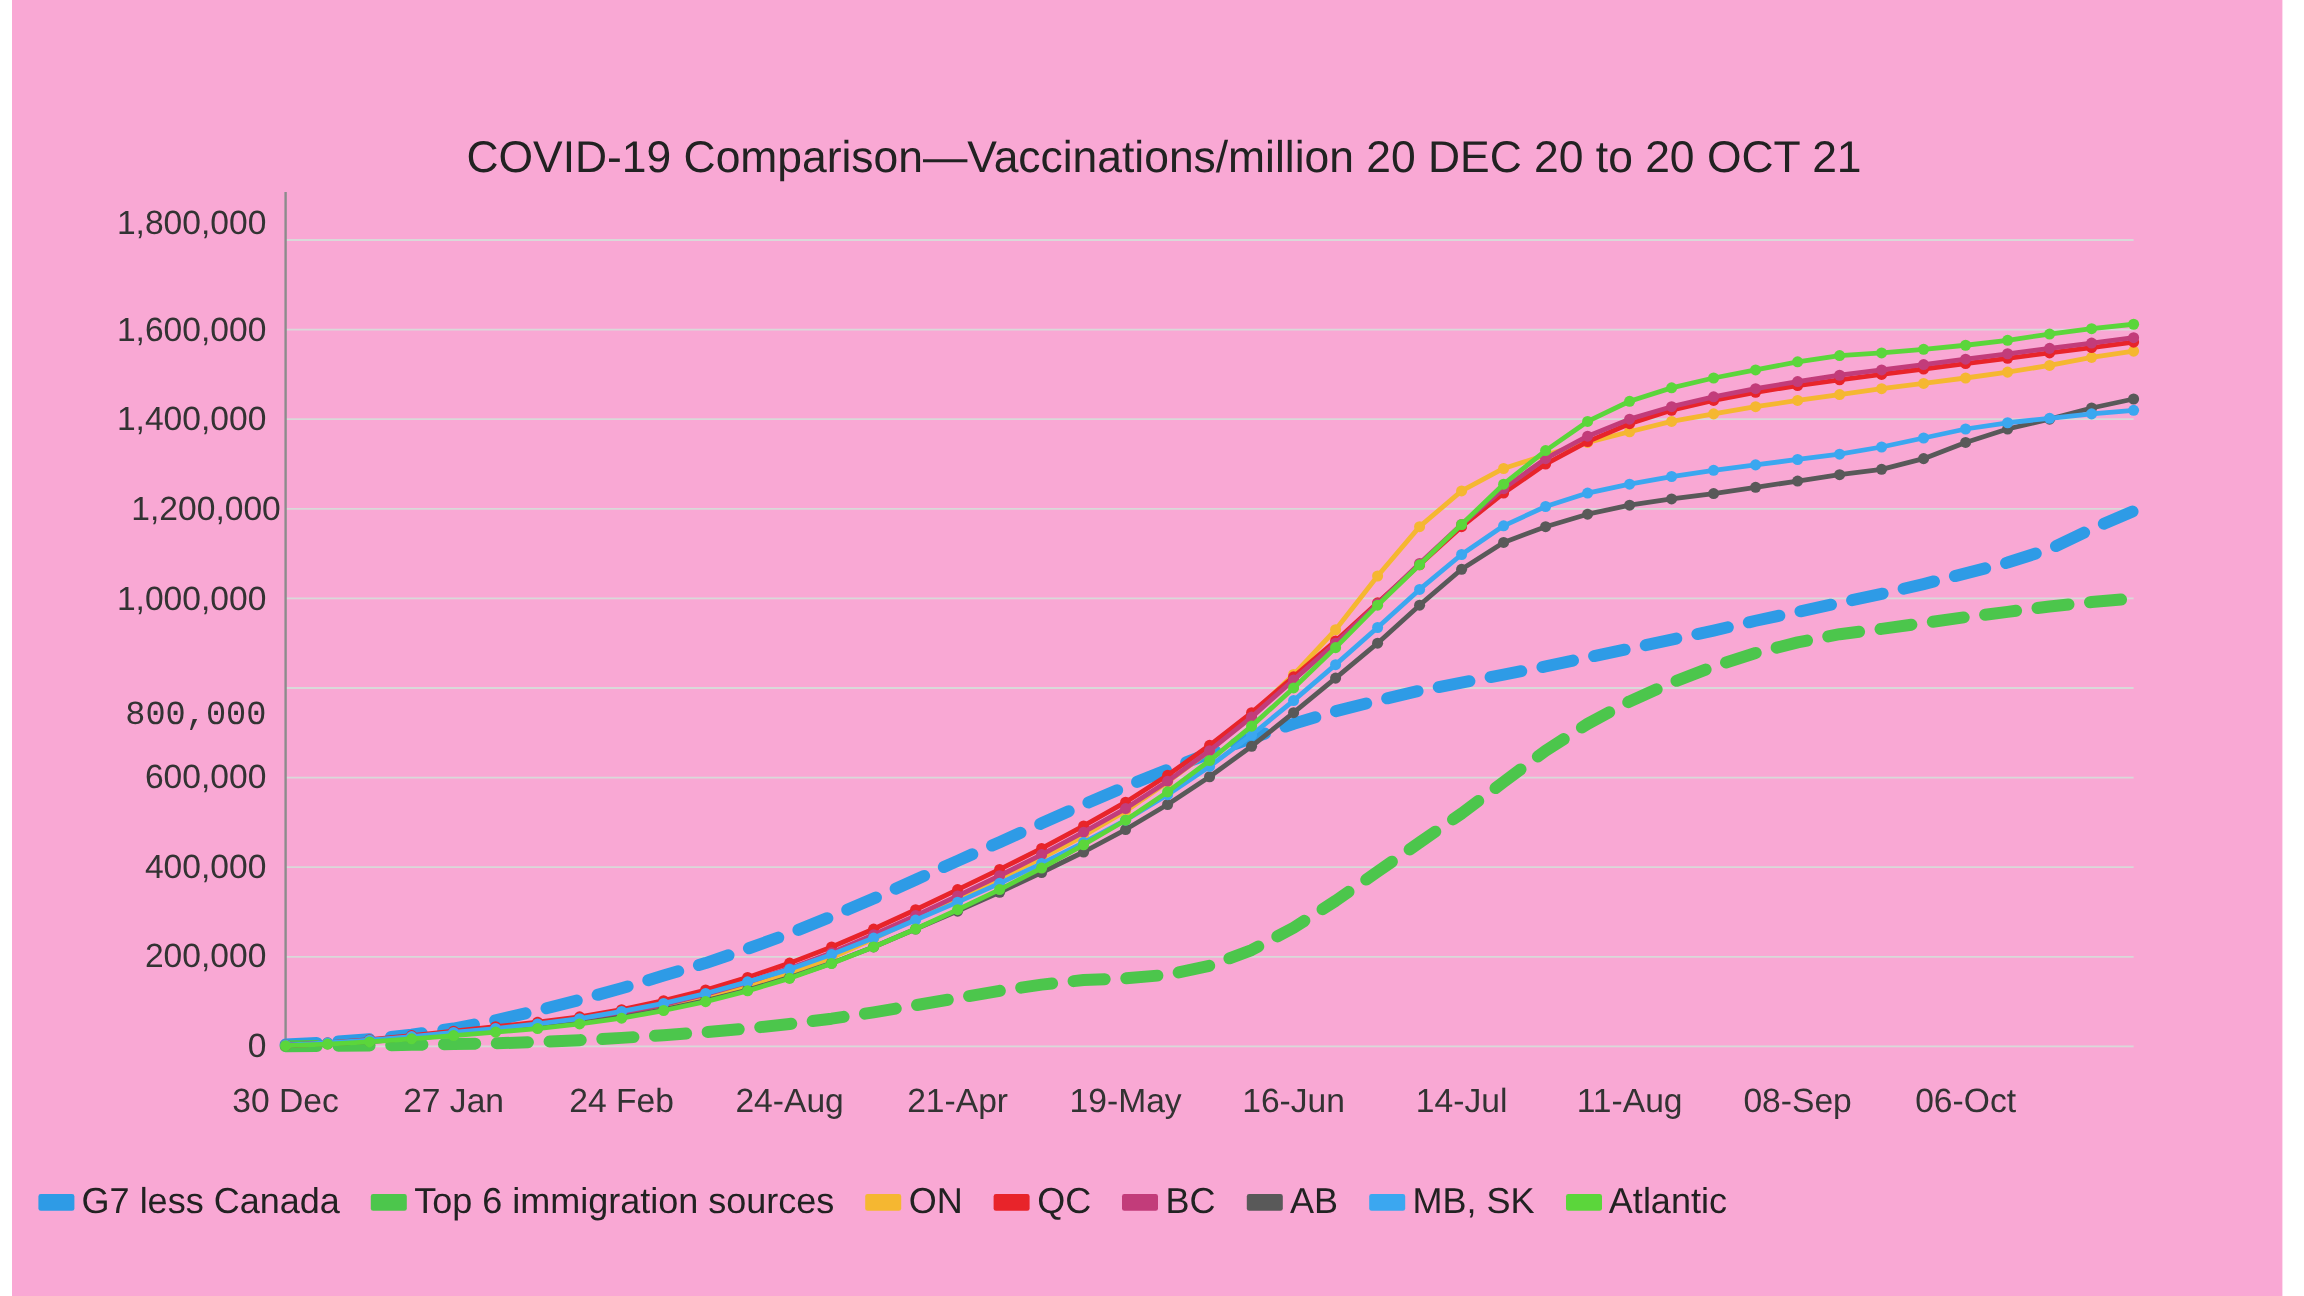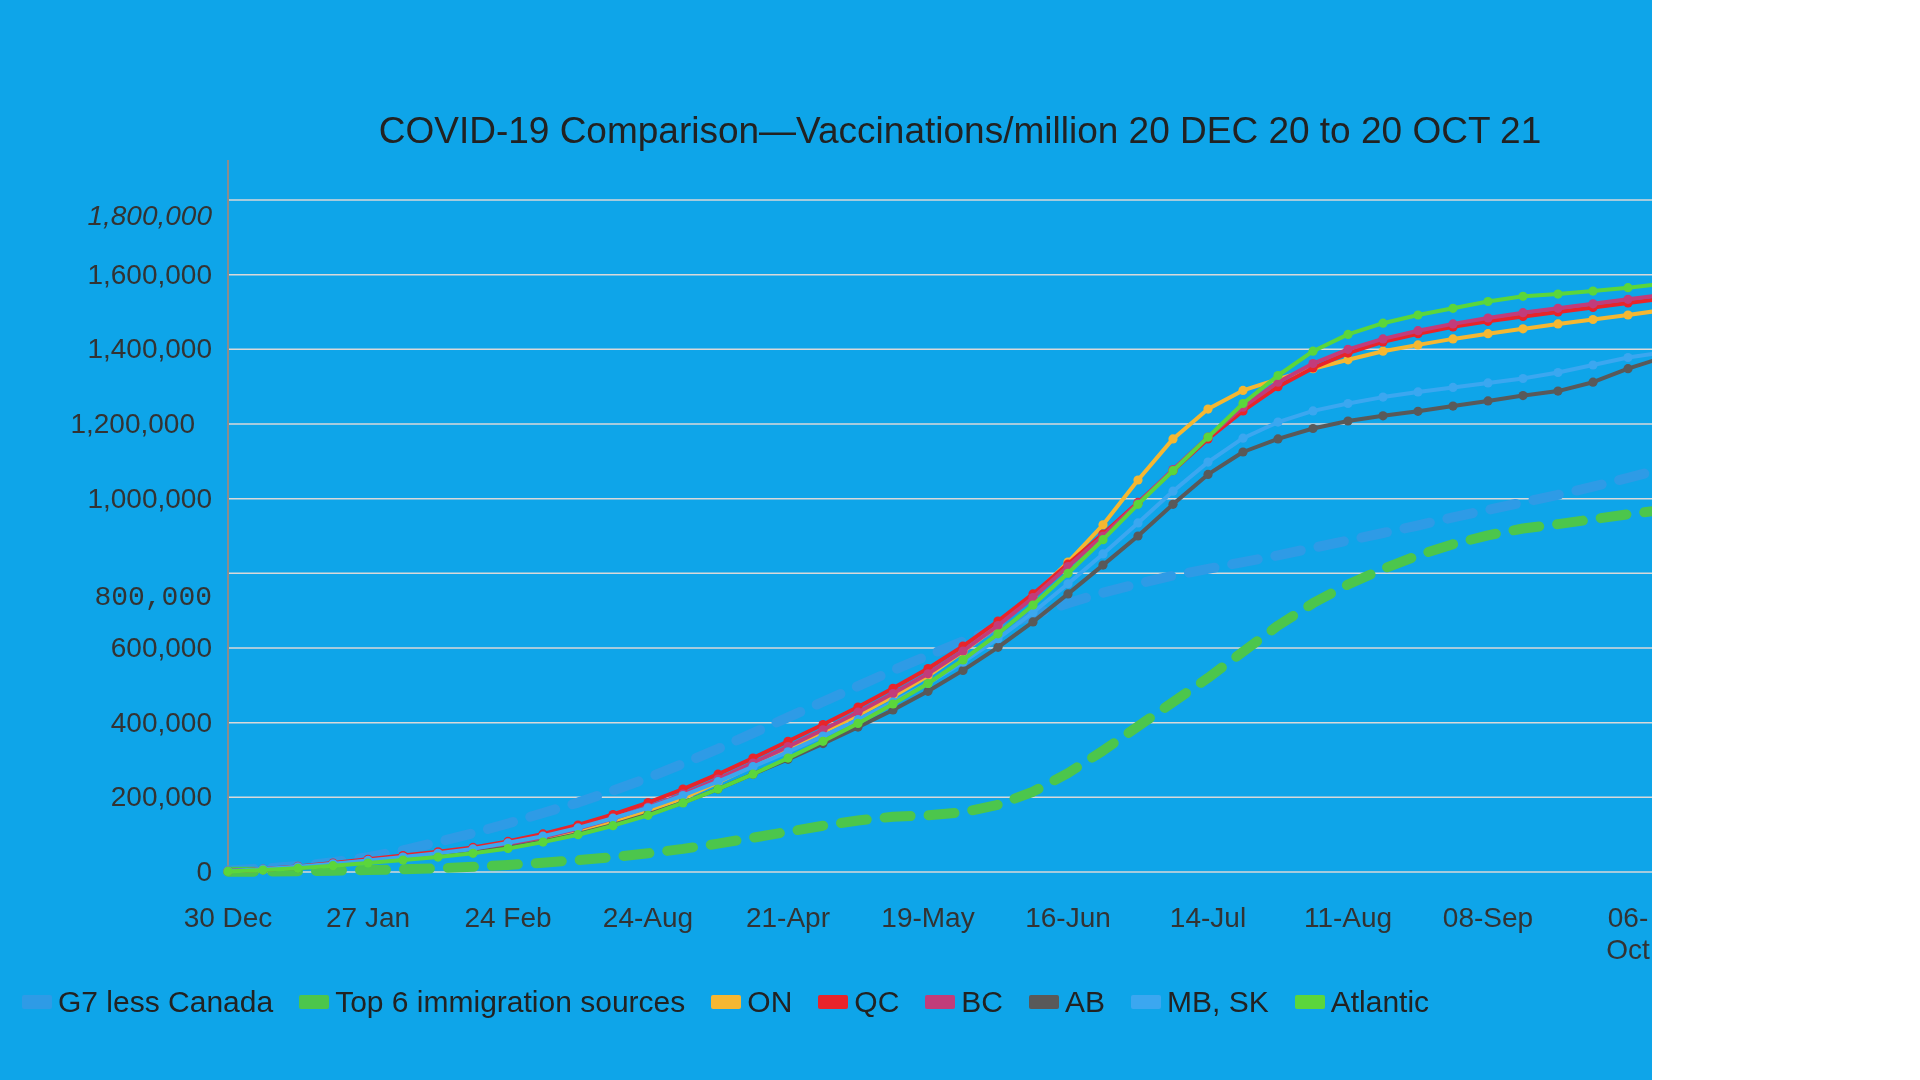--- a/index.html
+++ b/index.html
@@ -5,24 +5,25 @@
   html, body {
     margin: 0;
     padding: 0;
     width: 1920px;
     height: 1080px;
     background: #ffffff;
     font-family: "Liberation Sans", sans-serif;
   }
   #stage {
     position: relative;
-    width: 1652px;
+    width: 1892px;
     height: 1080px;
     overflow: hidden;
-    background: #0ea5e9;
+    background: #f9a8d4;
+    margin-left: 10px;
   }
   #chart-title {
     position: absolute;
     left: 0;
     top: 110px;
     width: 1920px;
     text-align: center;
     font-size: 37px;
     color: #222222;
     font-family: "Liberation Sans", sans-serif;
@@ -385,24 +386,24 @@
       </svg>
   </div>
 
   <div id="ytick-layer">
       <div class="ytick" style="top: 872px; left: 32px; width: 180px;">0</div>
       <div class="ytick" style="top: 797.333px; left: 32px; width: 180px;">200,000</div>
       <div class="ytick" style="top: 722.667px; left: 32px; width: 180px;">400,000</div>
       <div class="ytick" style="top: 648px; left: 32px; width: 180px;">600,000</div>
       <div class="ytick" style="top: 597px; left: 32px; width: 180px; font-family: Liberation Mono, monospace;">800,000</div>
       <div class="ytick" style="top: 498.667px; left: 32px; width: 180px;">1,000,000</div>
-      <div class="ytick" style="top: 424px; left: 15px; width: 180px;">1,200,000</div>
+      <div class="ytick" style="top: 424px; left: 44px; width: 180px;">1,200,000</div>
       <div class="ytick" style="top: 349.333px; left: 32px; width: 180px;">1,400,000</div>
       <div class="ytick" style="top: 274.667px; left: 32px; width: 180px;">1,600,000</div>
-      <div class="ytick" style="top: 216px; left: 32px; width: 180px; font-style: italic;">1,800,000</div>
+      <div class="ytick" style="top: 186px; left: 32px; width: 180px;">1,800,000</div>
     </div>
   <div id="xtick-layer">
       <div class="xtick" style="left: 228px; top: 902px;">30 Dec</div>
       <div class="xtick" style="left: 368px; top: 902px;">27 Jan</div>
       <div class="xtick" style="left: 508px; top: 902px;">24 Feb</div>
       <div class="xtick" style="left: 648px; top: 902px;">24-Aug</div>
       <div class="xtick" style="left: 788px; top: 902px;">21-Apr</div>
       <div class="xtick" style="left: 928px; top: 902px;">19-May</div>
       <div class="xtick" style="left: 1068px; top: 902px;">16-Jun</div>
       <div class="xtick" style="left: 1208px; top: 902px;">14-Jul</div>

